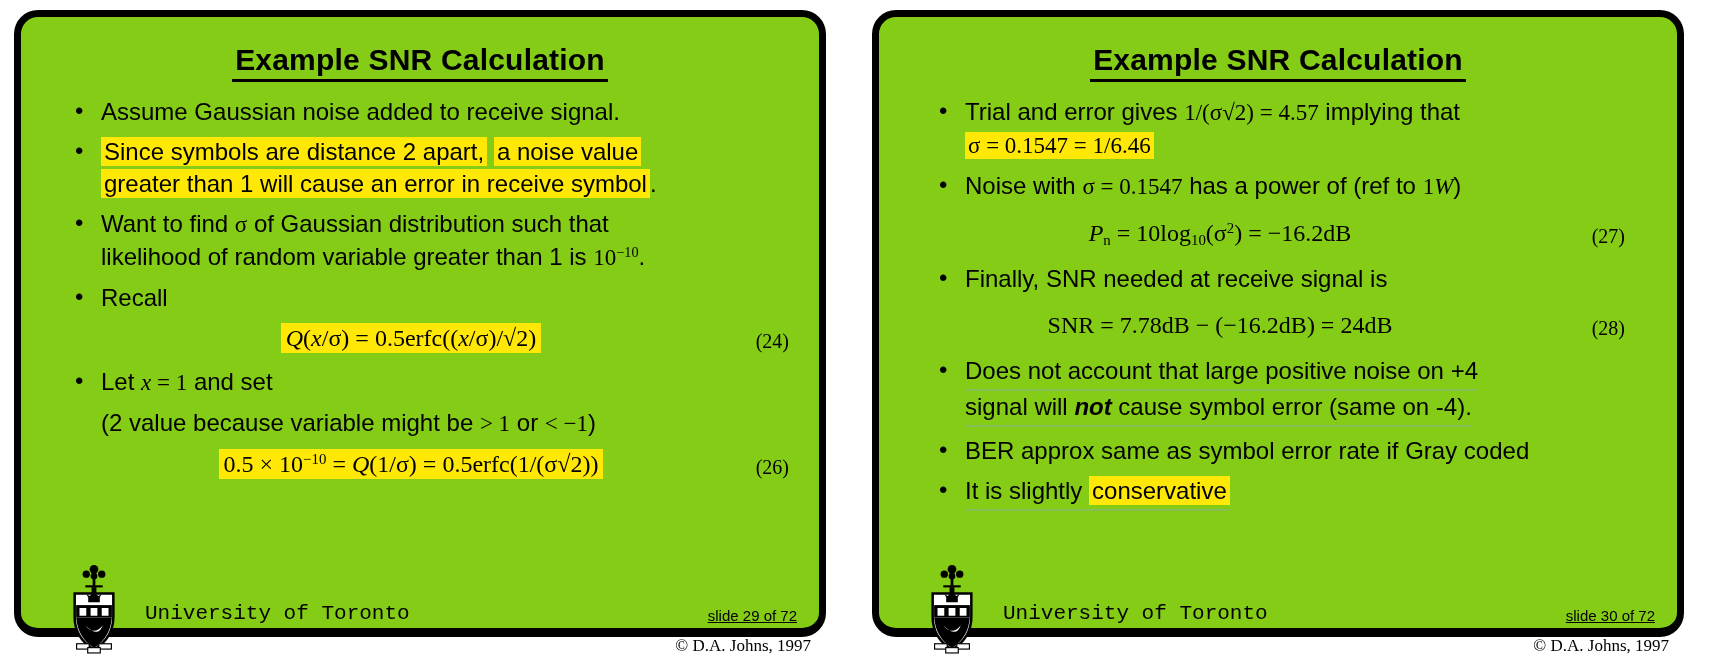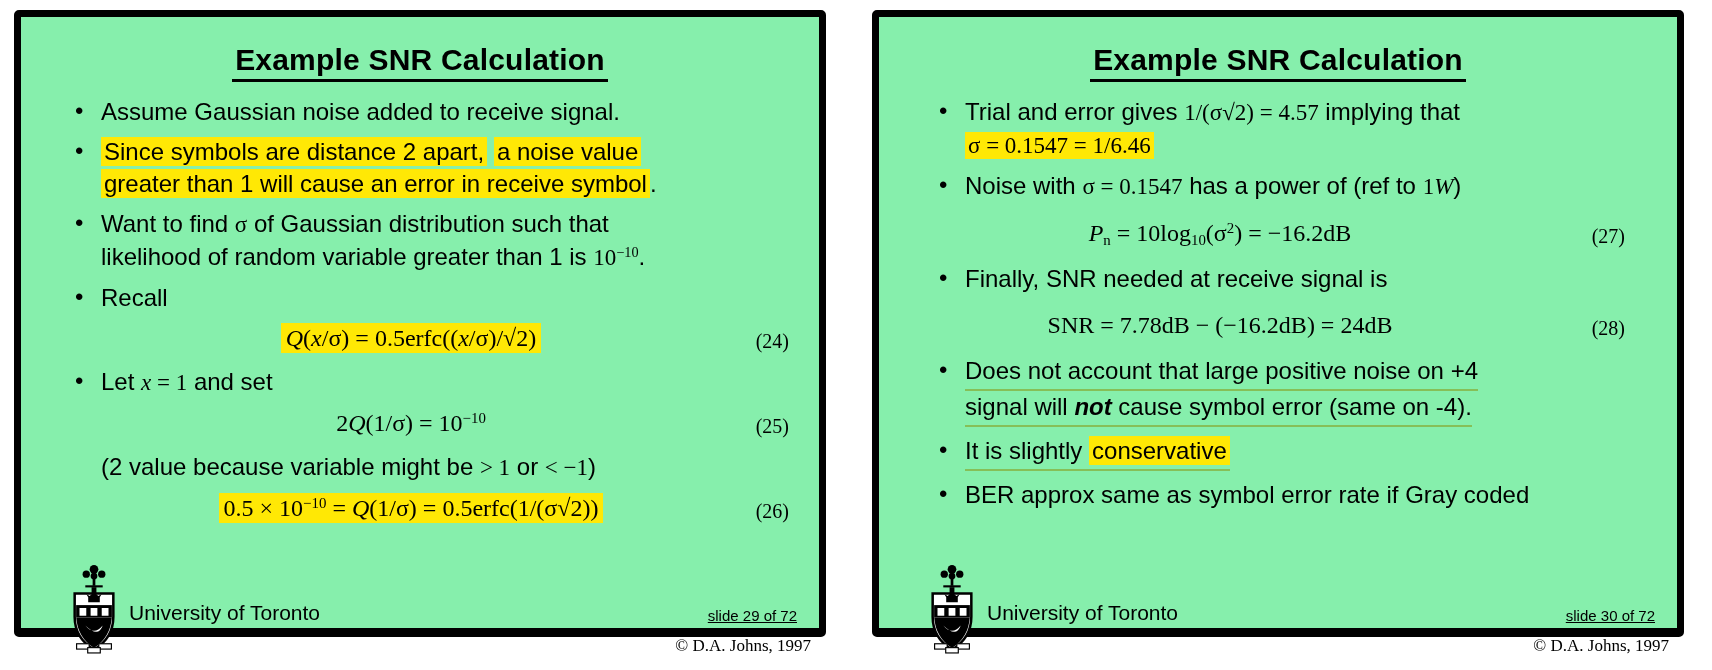--- a/index.html
+++ b/index.html
@@ -3,22 +3,22 @@
 <meta charset="utf-8">
 <style>
   html,body { margin:0; padding:0; }
   body {
     width:1712px; height:670px; background:#ffffff; position:relative;
     font-family:"Liberation Sans", sans-serif; color:#000;
     -webkit-font-smoothing:antialiased;
   }
   .slide {
     position:absolute; top:10px; height:627px; width:812px;
-    border:7px solid #000; border-bottom-width:9px; border-radius:5px;
-    box-sizing:border-box; background:#86efac;
+    border:7px solid #000; border-bottom-width:9px; border-radius:24px;
+    box-sizing:border-box; background:#84cc16;
   }
   #slide-left  { left:14px; }
   #slide-right { left:872px; }
 
   .title-wrap { text-align:center; margin-top:26px; }
   .title {
     display:inline-block; font-size:30px; font-weight:700;
     border-bottom:3.5px solid #000; padding:0 3px 2px; letter-spacing:.2px;
   }
 
@@ -44,21 +44,21 @@
 
   sup { font-size:.62em; vertical-align:.55em; line-height:0; }
   sub { font-size:.62em; vertical-align:-.25em; line-height:0; }
 
   .hl { background:#ffe805; padding:1px 3px; }
   .eq .hl { padding:2px 5px; }
   .gu { display:inline-block; border-bottom:2.5px solid #86bf58; padding-bottom:2px; }
   .bi { font-weight:700; font-style:italic; }
 
   .crest { position:absolute; left:44px; bottom:-26px; width:58px; height:92px; }
-  .inst  { position:absolute; left:108px; bottom:3px; font-size:21px; }
+  .inst  { position:absolute; left:124px; bottom:3px; font-size:21px;font-family:Liberation Mono, monospace; }
   .slabel{ position:absolute; right:22px; bottom:4px; font-size:15px;text-decoration:underline; }
   .copy  { position:absolute; right:8px; bottom:-28px; font-size:17px;
            font-family:"Liberation Serif", serif; }
 </style>
 </head>
 <body>
 
 <section class="slide" id="slide-left">
   <div class="title-wrap">
     <span class="title">Example SNR Calculation</span>
@@ -86,24 +86,20 @@
 
     <div class="eq">
       <span class="hl"><i>Q</i><span>(</span><i>x</i><span>/σ) = 0.5erfc((</span><i>x</i><span>/σ)/√2)</span></span>
       <span class="eqnum">(24)</span>
     </div>
 
     <div class="b">
       <span class="line"><span>Let </span><span class="mi">x</span><span class="m"> = 1</span><span> and set</span></span>
     </div>
 
-    <div class="eq">
-      <span><span>2</span><i>Q</i><span>(1/σ) = 10</span><sup>−10</sup></span>
-      <span class="eqnum">(25)</span>
-    </div>
 
     <div class="note">
       <span>(2 value because variable might be </span><span class="m">&gt; 1</span><span> or </span><span class="m">&lt; −1</span><span>)</span>
     </div>
 
     <div class="eq">
       <span class="hl"><span>0.5 × 10</span><sup>−10</sup><span> = </span><i>Q</i><span>(1/σ) = 0.5erfc(1/(σ√2))</span></span>
       <span class="eqnum">(26)</span>
     </div>
   </div>
@@ -162,25 +158,25 @@
       <span><span>SNR = 7.78dB − (−16.2dB) = 24dB</span></span>
       <span class="eqnum">(28)</span>
     </div>
 
     <div class="b">
       <span class="line"><span class="gu"><span>Does not account that large positive noise on +4</span></span></span>
       <span class="line"><span class="gu"><span>signal will </span><span class="bi">not</span><span> cause symbol error (same on -4).</span></span></span>
     </div>
 
     <div class="b">
+      <span class="line"><span>BER approx same as symbol error rate if Gray coded</span></span>
+    </div>
+
+    <div class="b">
       <span class="line"><span class="gu"><span>It is slightly </span><span class="hl">conservative</span></span></span>
-    </div>
-
-    <div class="b">
-      <span class="line"><span>BER approx same as symbol error rate if Gray coded</span></span>
     </div>
   </div>
 
   <svg class="crest" viewBox="0 0 60 94" xmlns="http://www.w3.org/2000/svg">
     <circle cx="30" cy="7" r="4.5"></circle>
       <circle cx="22" cy="12" r="3.8"></circle>
       <circle cx="38" cy="12" r="3.8"></circle>
       <circle cx="30" cy="14" r="3.5"></circle>
     <rect x="28.6" y="15" width="2.8" height="9"></rect>
       <rect x="21" y="23.5" width="18" height="2.2"></rect>

